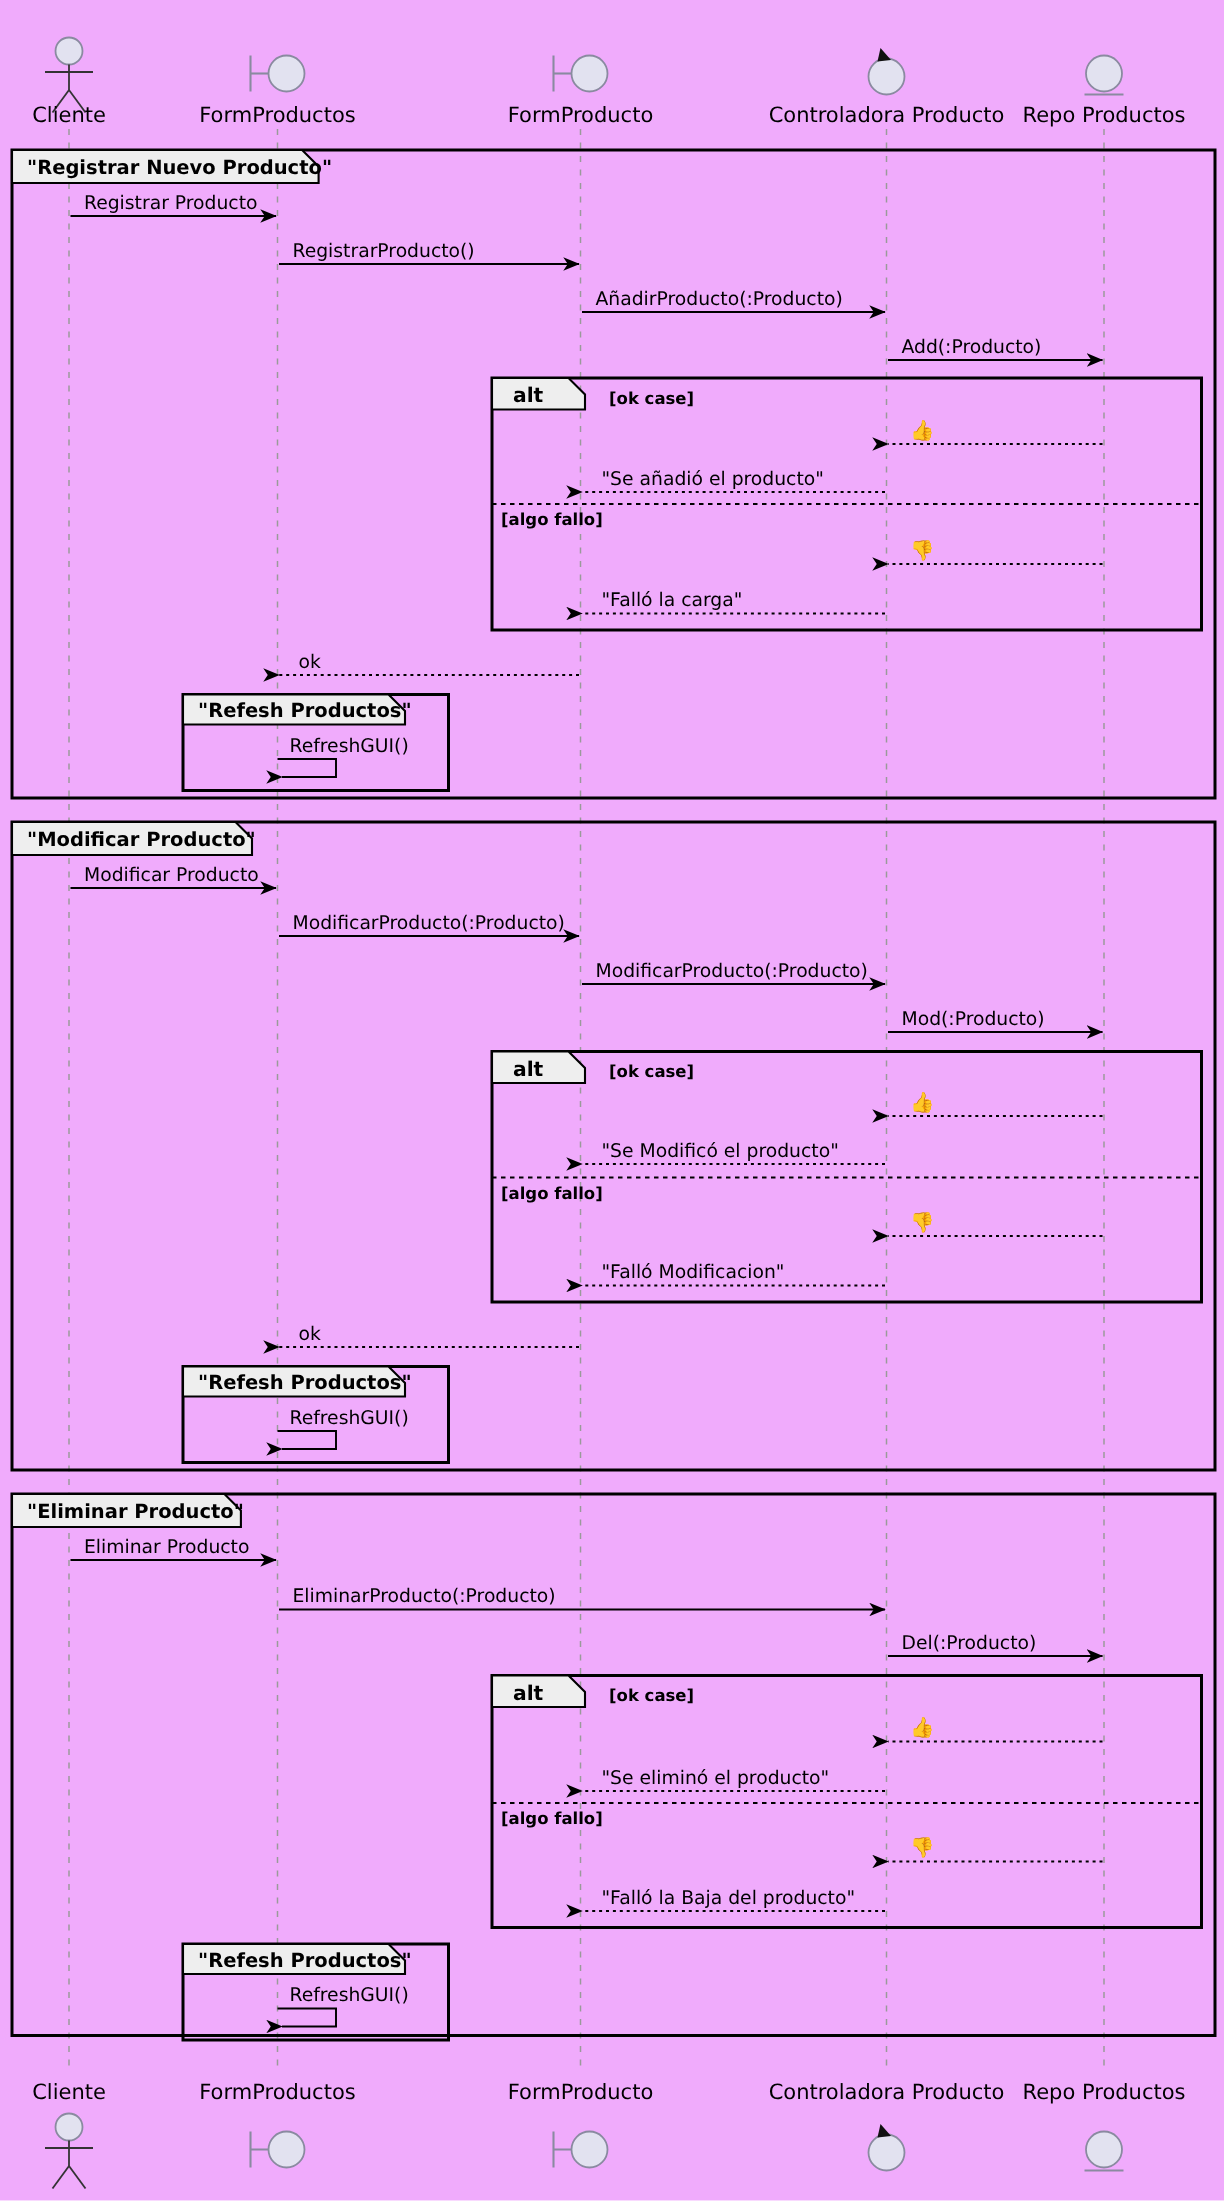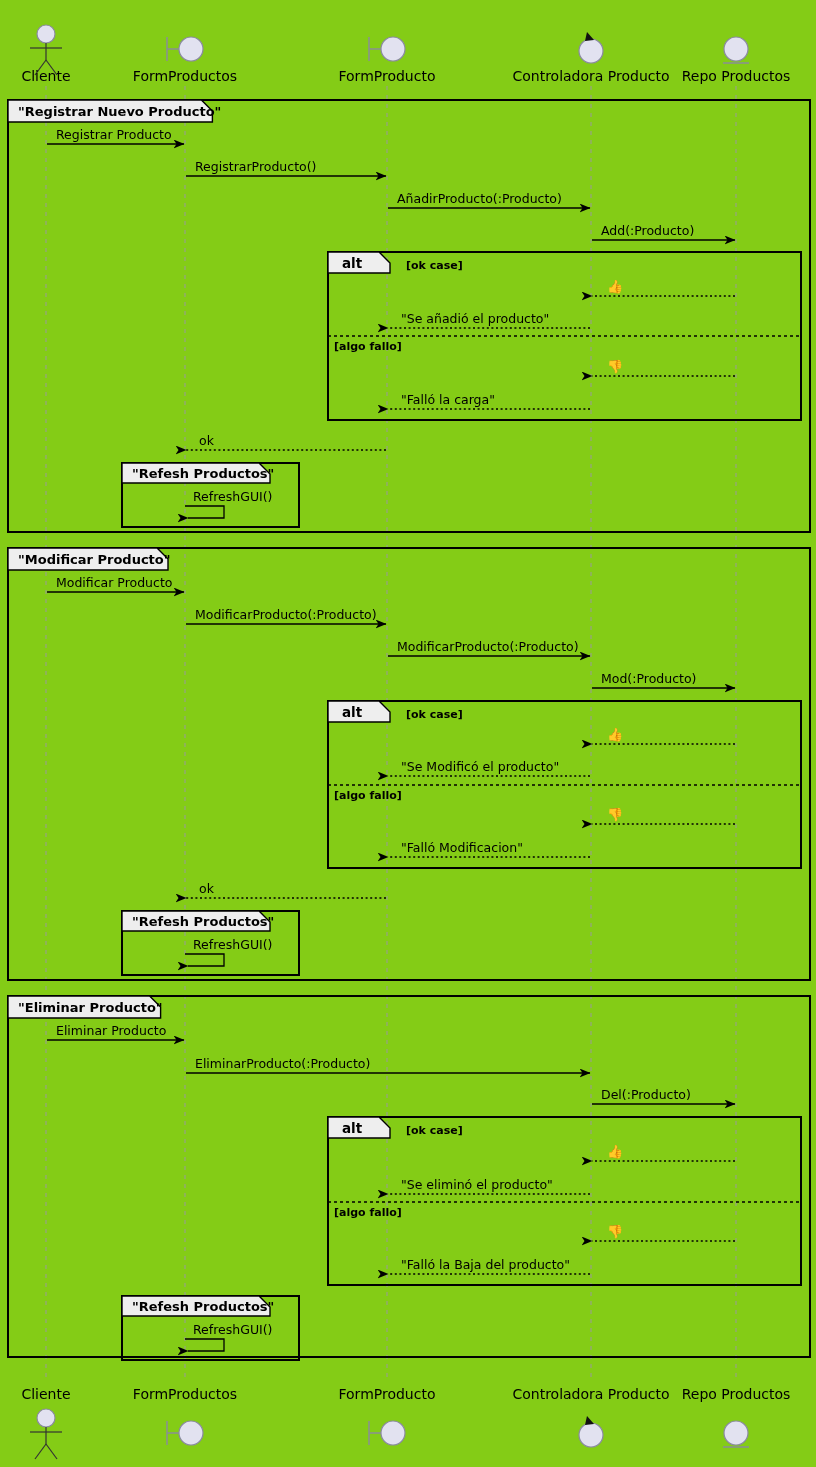--- a/index.html
+++ b/index.html
@@ -1,17 +1,17 @@
 <!DOCTYPE html>
 <html><head>
 <meta charset="utf-8">
 <style>
   html,body{margin:0;padding:0;background:#ffffff;}
   body{font-family:"DejaVu Sans","Liberation Sans",sans-serif;}
-  #stage{position:relative;width:816px;height:1467px;overflow:hidden;background:#84cc16;}
+  #stage{position:relative;width:816px;height:1467px;overflow:hidden;background:#f0abfc;}
   svg{position:absolute;left:0;top:0;}
   .lbl{font-size:12.5px;fill:#000;font-family:"DejaVu Sans","Liberation Sans",sans-serif;}
   .plabel{font-size:14px;fill:#000;font-family:"DejaVu Sans","Liberation Sans",sans-serif;}
   .frame-title{font-size:13px;font-weight:bold;fill:#000;font-family:"DejaVu Sans","Liberation Sans",sans-serif;}
   .alt-word{font-size:13.5px;font-weight:bold;fill:#000;font-family:"DejaVu Sans","Liberation Sans",sans-serif;}
   .guard{font-size:11px;font-weight:bold;fill:#000;font-family:"DejaVu Sans","Liberation Sans",sans-serif;}
   .glyph{font-size:13px;fill:#3a3a3a;font-family:"DejaVu Sans","Liberation Sans",sans-serif;}
 </style>
 </head>
 <body>

